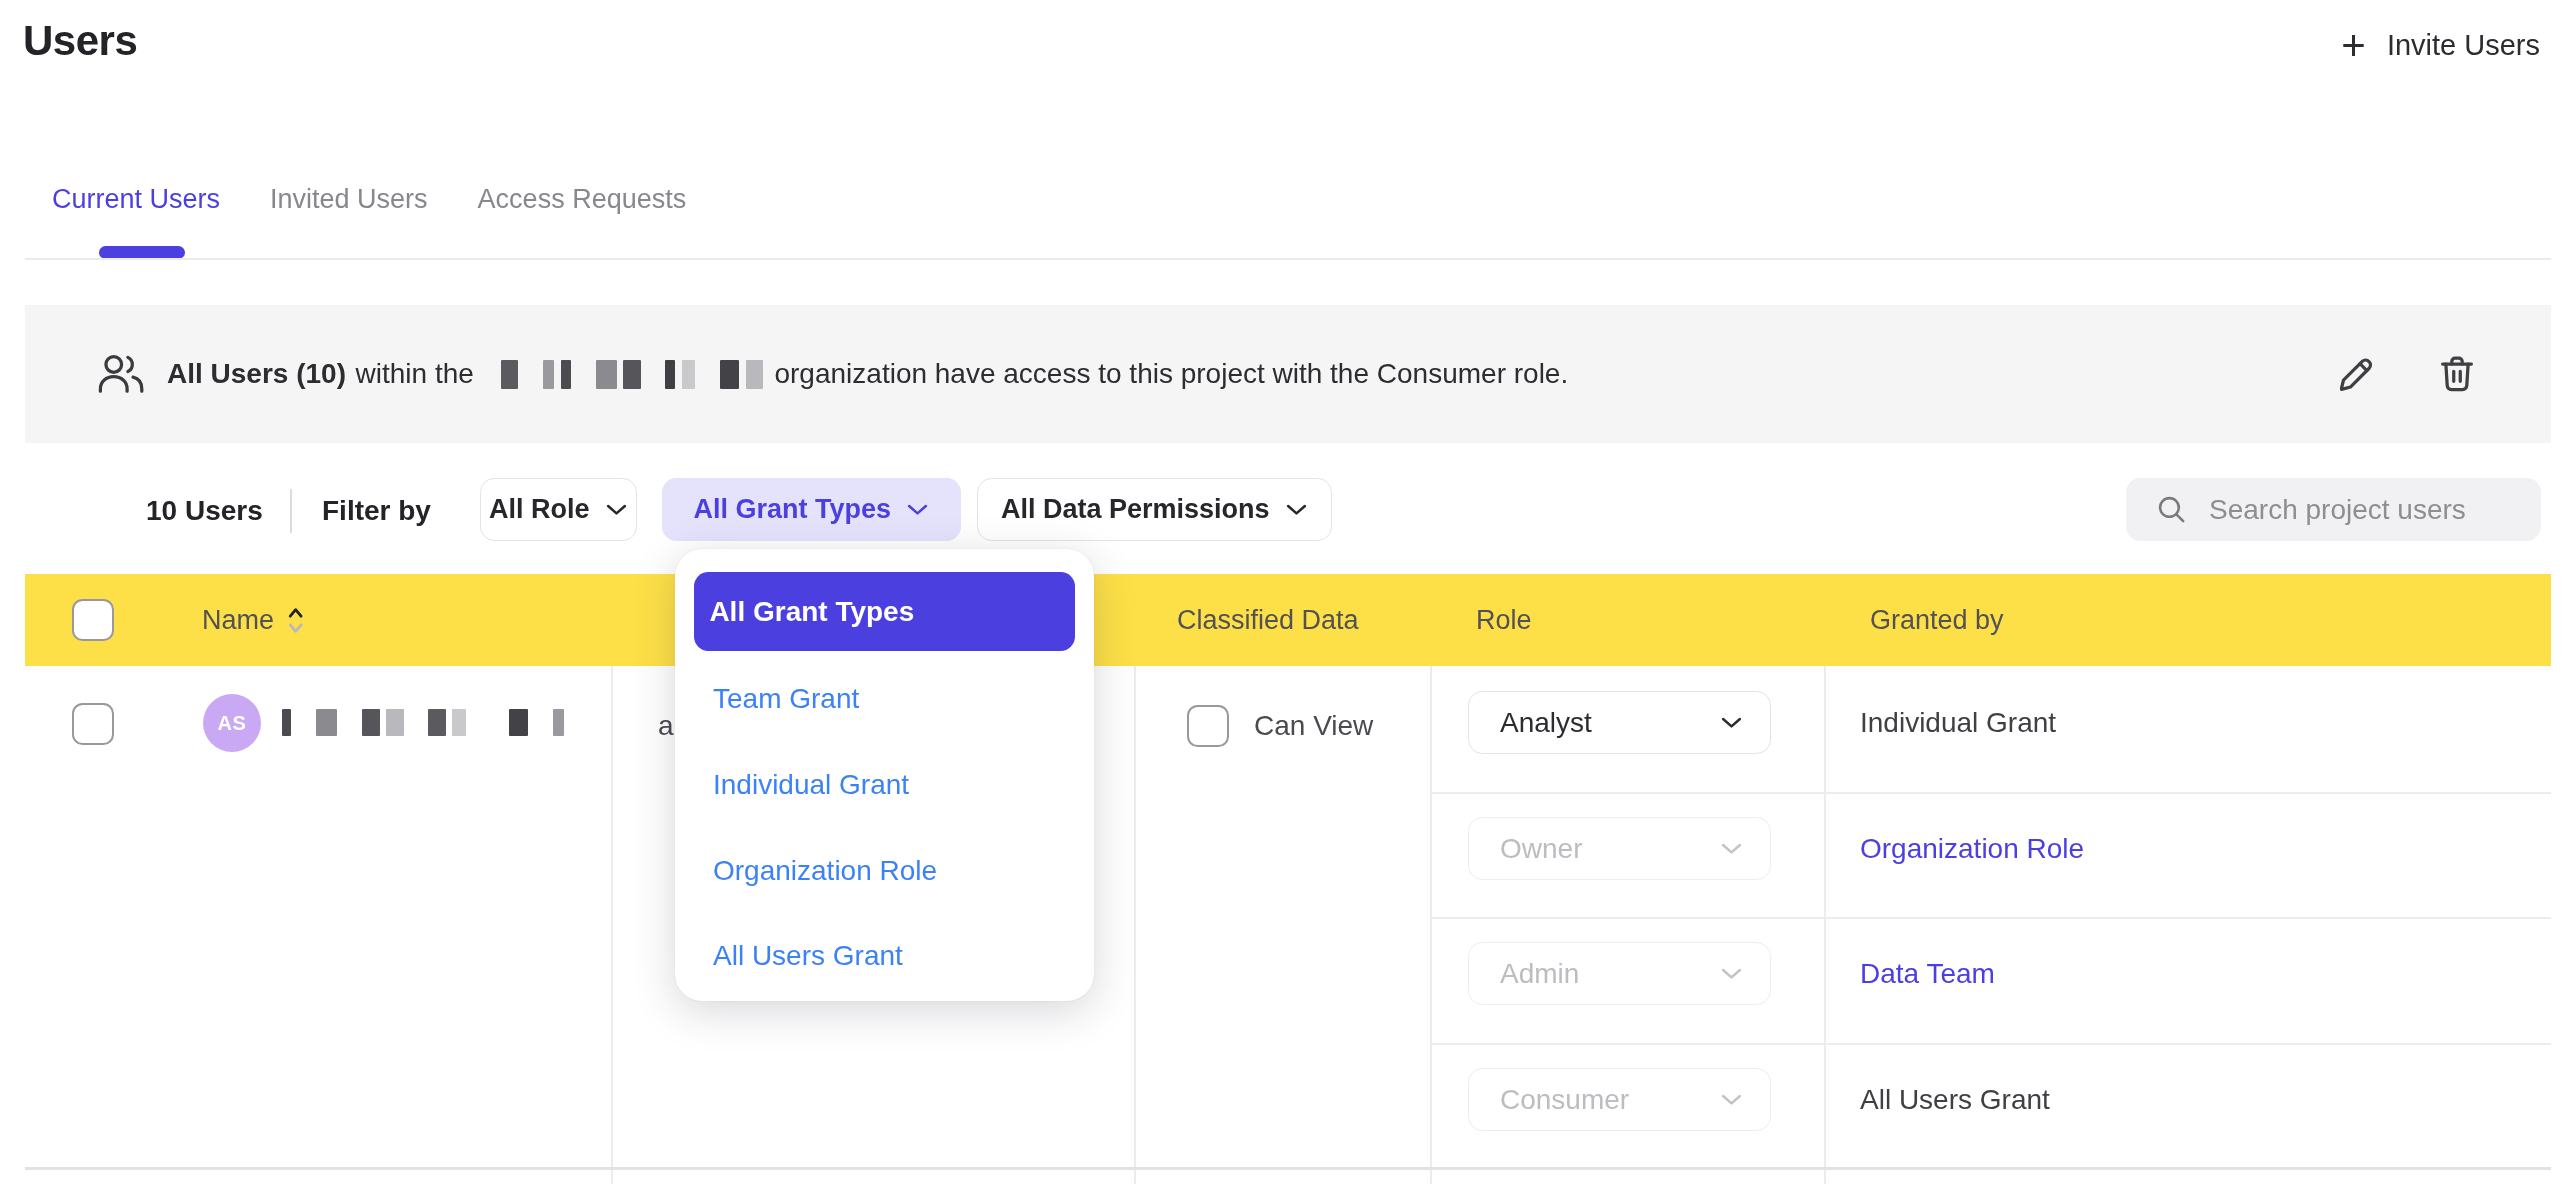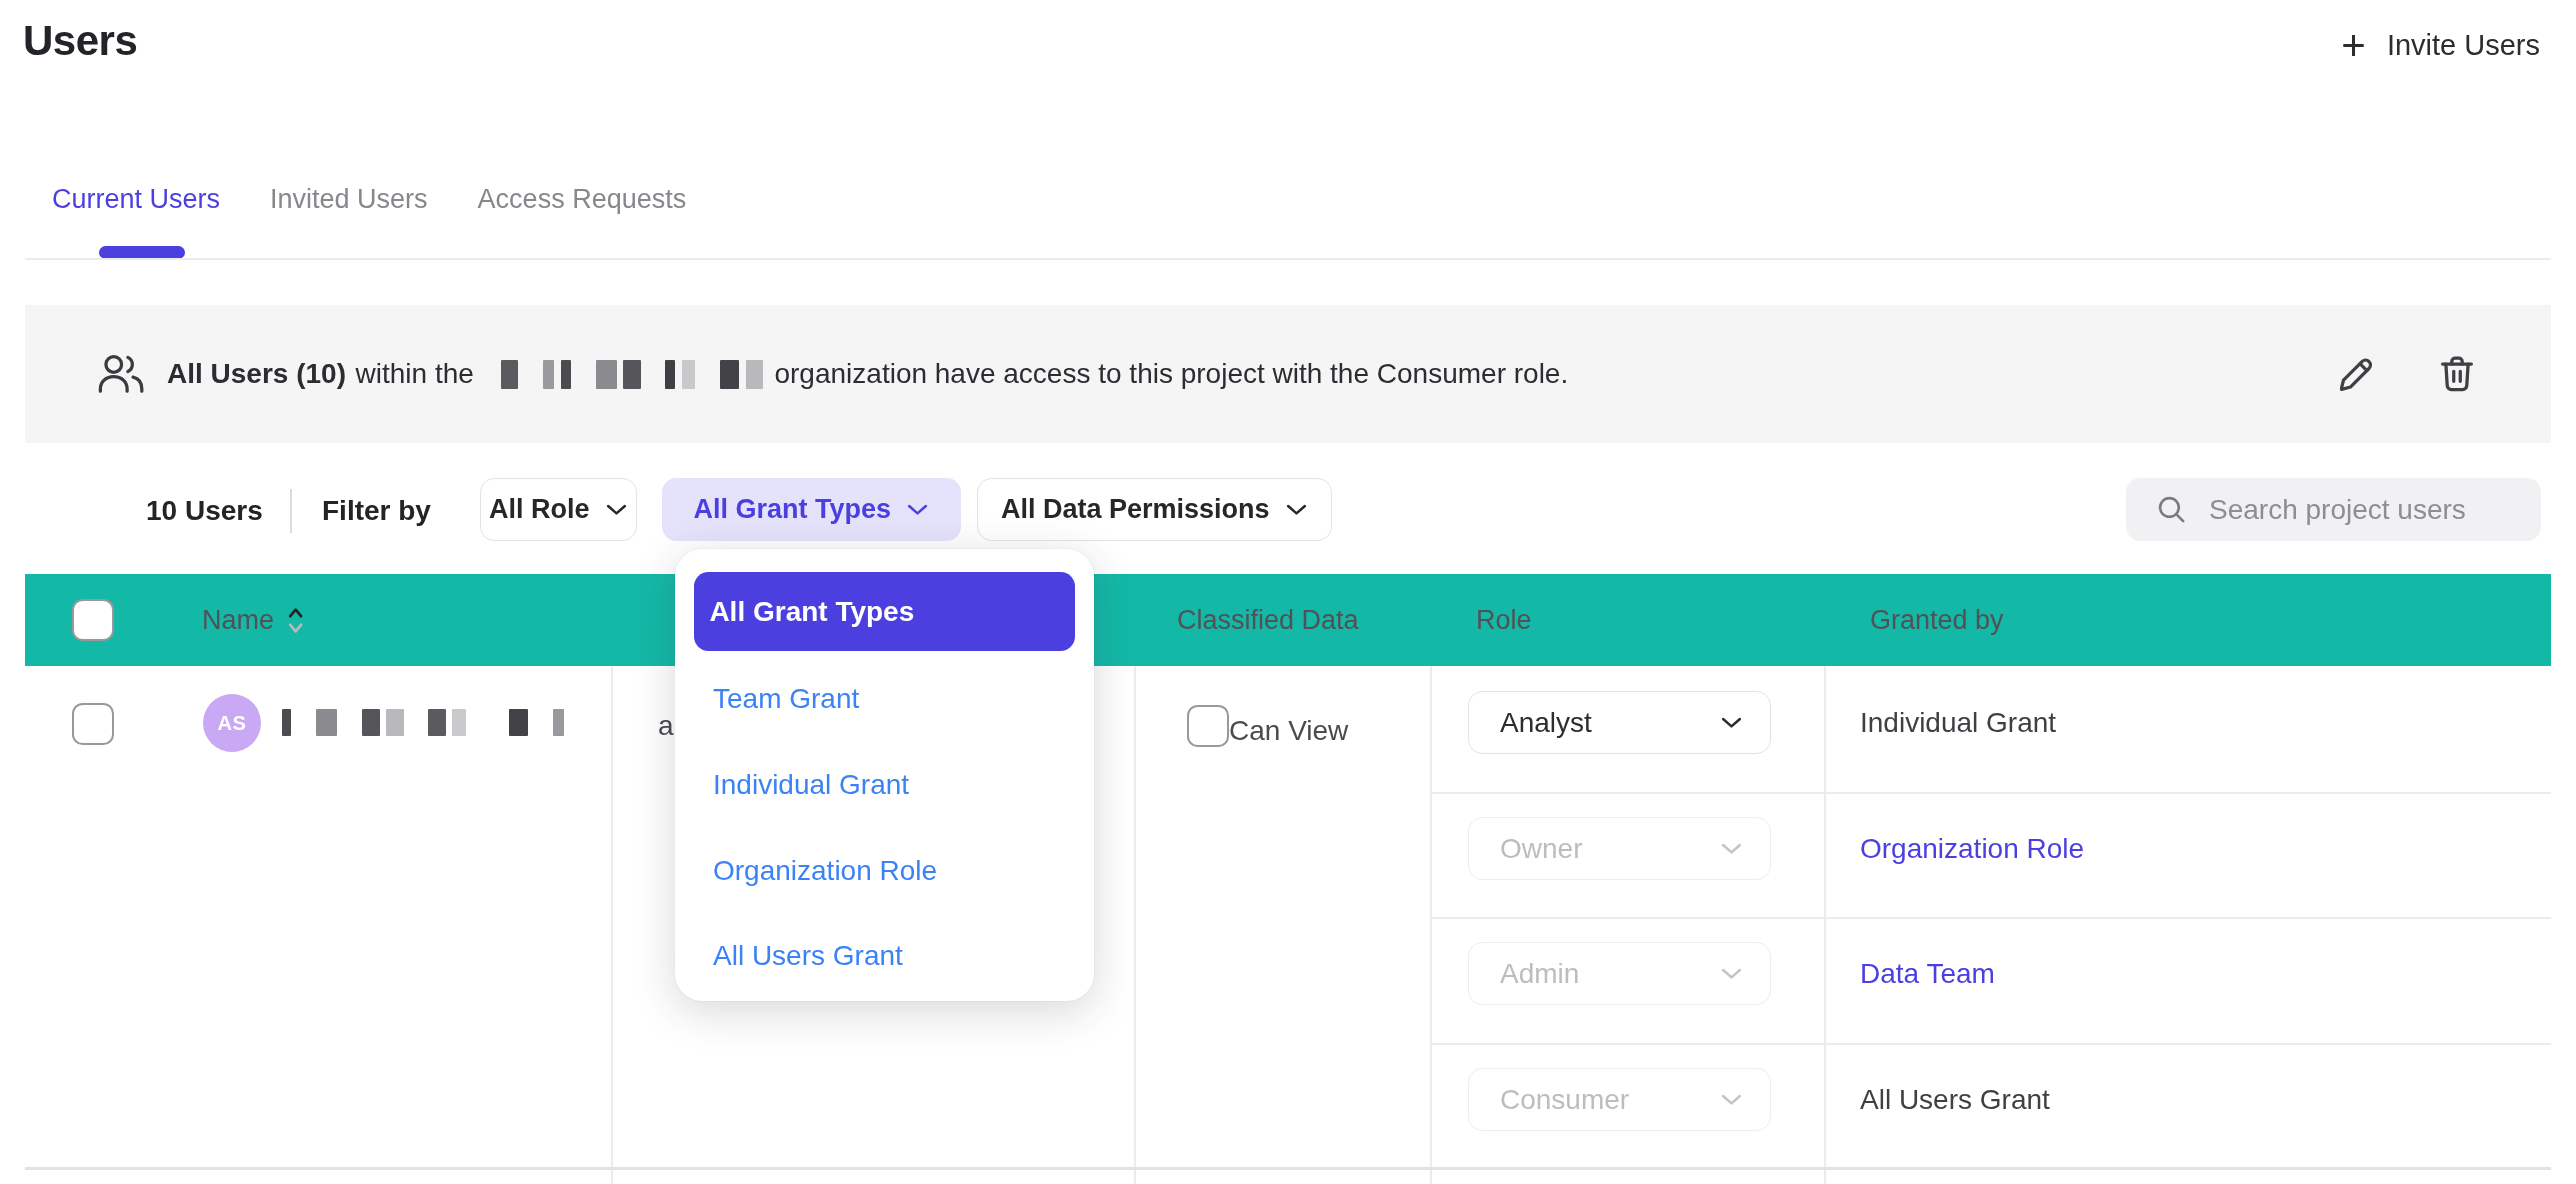--- a/index.html
+++ b/index.html
@@ -54,41 +54,41 @@
   .pill-perms { left:977px; width:355px; }
   .chev { width:23px; height:15.4px; }
   .search-box { position:absolute; right:35px; top:0; width:415px; height:63px; background:#f1f1f3; border-radius:14.4px;
     display:flex; align-items:center; }
   .search-box svg { margin-left:29px; flex:0 0 auto; }
   .search-input { border:none; background:transparent; outline:none; margin-left:21px; width:317px;
     font-family:"Liberation Sans",sans-serif; font-size:28px; color:#3c3c41; }
   .search-input::placeholder { color:#8d8d92; }
 
   
-  .thead { position:absolute; left:25px; top:574px; width:2526px; height:92px; background:#14b8a6; }
+  .thead { position:absolute; left:25px; top:574px; width:2526px; height:92px; background:#fde047; }
   .th { position:absolute; top:0; line-height:92px; font-size:27px; font-weight:500; color:#515156; }
   .th-name { left:177px; display:flex; align-items:center; gap:13.4px; }
   .th-classified { left:1152px; }
   .th-role { left:1451px; }
   .th-granted { left:1845px; }
   .cb { position:absolute; width:42px; height:42px; border:2.9px solid #98989d; border-radius:10.6px; background:#fff; cursor:pointer; }
   .cb-head { left:47px; top:25px; }
 
   .tbody { position:absolute; left:0; top:666px; width:2576px; height:518px; background:#fff; }
   .vline { position:absolute; top:0; width:1.9px; height:518px; background:#ececee; }
   .hline { position:absolute; left:1430px; width:1121px; height:1.9px; background:#ececee; }
   .row-bottom { position:absolute; left:25px; top:501px; width:2526px; height:2.9px; background:#e2e2e4; }
 
   .row-cb { left:72px; top:37px; }
   .avatar { position:absolute; left:203px; top:28px; width:58px; height:58px; border-radius:50%; background:#c9a9f3;
     color:#fff; font-size:20px; font-weight:600; display:flex; align-items:center; justify-content:center; letter-spacing:0.5px; }
   .name-redact { position:absolute; left:280px; top:43px; }
   .email-frag { position:absolute; left:658px; top:44px; font-size:28px; color:#4a4a4f; }
 
-  .classified-cell { position:absolute; left:1187px; top:39px; display:flex; align-items:flex-end; }
+  .classified-cell { position:absolute; left:1187px; top:39px; display:flex; align-items:center; gap:25px; }
   .classified-cell .cbx { width:42px; height:42px; border:2.9px solid #98989d; border-radius:10.6px; background:#fff; cursor:pointer; }
   .classified-label { font-size:28px; color:#4a4a4f; }
 
   .role-select { position:absolute; left:1468px; width:303px; height:63px; border:1.9px solid #e3e3e5; border-radius:14.4px; background:#fff;
     display:flex; align-items:center; cursor:pointer; font-size:28px; color:#2c2c31; }
   .role-select span { margin-left:31px; }
   .role-select svg { position:absolute; right:27px; }
   .role-select.disabled { border-color:#ededef; color:#bcbcc1; cursor:default; }
 
   .granted { position:absolute; left:1860px; font-size:28px; color:#3f3f44; line-height:63px; }

